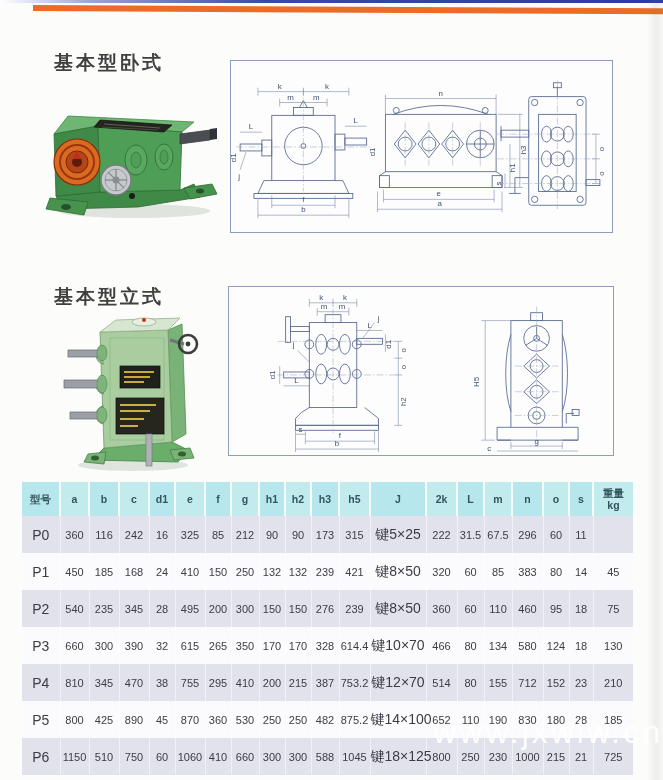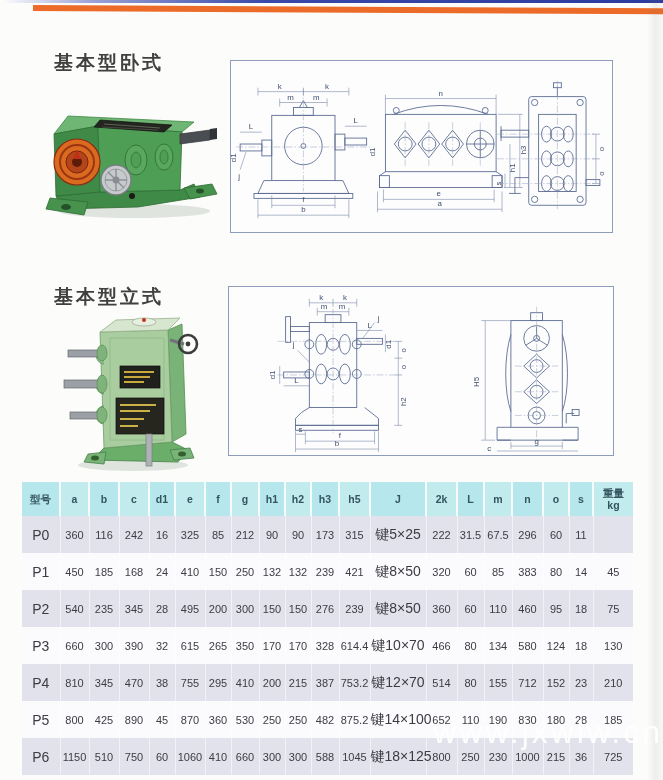--- a/index.html
+++ b/index.html
@@ -597,19 +597,19 @@
         <td>300</td>
         <td>300</td>
         <td>588</td>
         <td>1045</td>
         <td>键18×125</td>
         <td>800</td>
         <td>250</td>
         <td>230</td>
         <td>1000</td>
         <td>215</td>
-        <td>36</td>
+        <td>21</td>
         <td>725</td>
       </tr>
     </tbody>
 </table>
 
 <div class="watermark">www.jxwlw.cn</div>
 
 </body></html>

